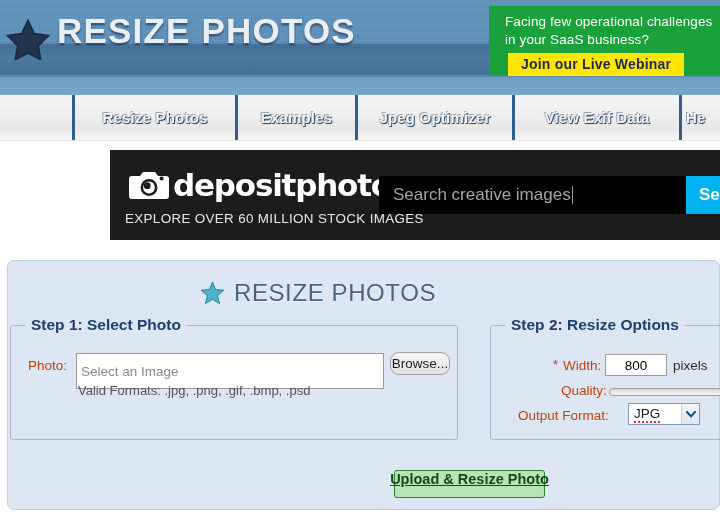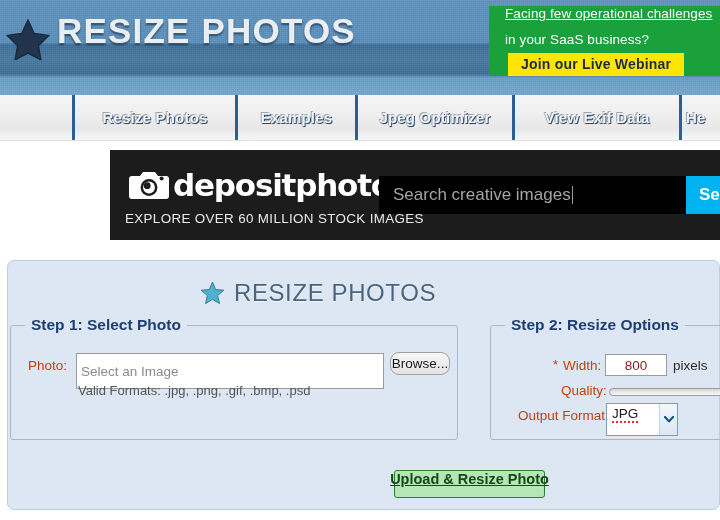--- a/index.html
+++ b/index.html
@@ -57,21 +57,21 @@
     overflow: hidden;
   }
   #ad-line1, #ad-line2 {
     position: absolute;
     left: 16px;
     color: #ffffff;
     font-size: 13.5px;
     white-space: nowrap;
     letter-spacing: 0.1px;
   }
-  #ad-line1 { top: 0; text-decoration: underline; }
+  #ad-line1 { top: 8px; }
   #ad-line2 { top: 26px; }
   #ad-cta {
     position: absolute;
     left: 19px; top: 47px;
     background: #ffe600;
     color: #1b2a47;
     font-size: 14px;
     font-weight: bold;
     padding: 3px 13px 4px 13px;
     white-space: nowrap;
@@ -278,39 +278,39 @@
     position: absolute;
     left: 553px; top: 357px;
     font-size: 13px;
     color: #cc3333;
   }
   #width-label { left: 563px; top: 358px; }
   #width-input {
     left: 605px; top: 354px;
     width: 62px; height: 22px;
     justify-content: center;
-    color: #7f1d1d;
+    color: #000000;
   }
   #pixels-label { left: 673px; top: 358px; color: #2c2c2c; }
   #quality-label { left: 561px; top: 383px; }
   #quality-slider {
     position: absolute;
     left: 609px; top: 388px;
     width: 115px; height: 8px;
     background: linear-gradient(180deg, #d2d2d2 0%, #ebebeb 55%, #f6f6f6 100%);
     border: 1px solid #9d9d9d;
     border-radius: 4px;
     box-sizing: border-box;
     cursor: pointer;
   }
   #format-label { left: 518px; top: 408px; }
   #format-select {
     position: absolute;
-    left: 606px; top: 403px;
-    width: 72px; height: 33px;
+    left: 628px; top: 403px;
+    width: 72px; height: 22px;
     background: #ffffff;
     border: 1px solid #7f9db9;
     box-sizing: border-box;
     cursor: pointer;
     padding-left: 8px;
   }
   #format-value {
     position: absolute;
     left: 5px; top: 3px;
     font-size: 13.5px;

